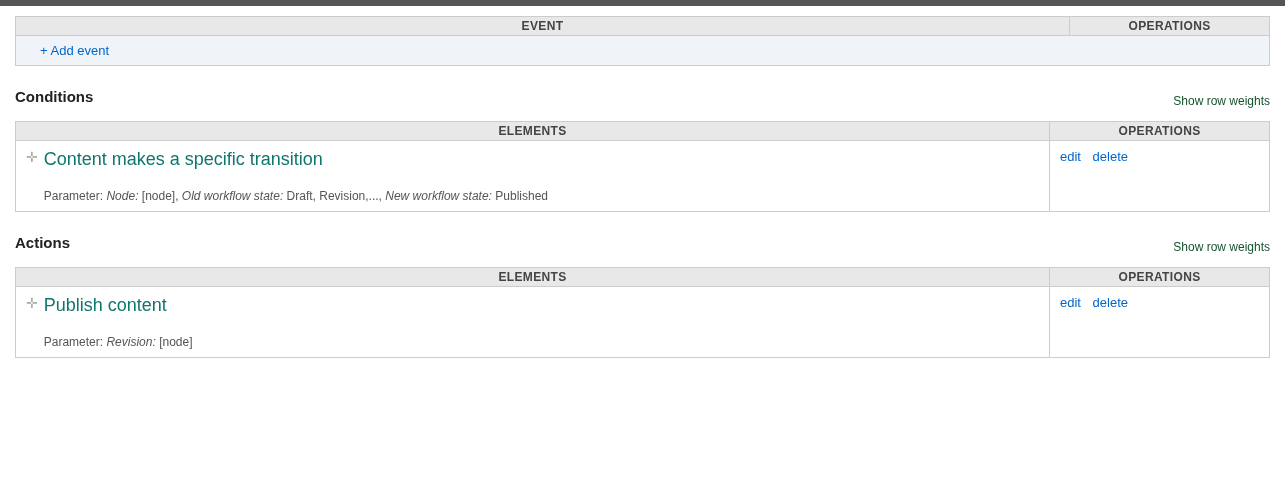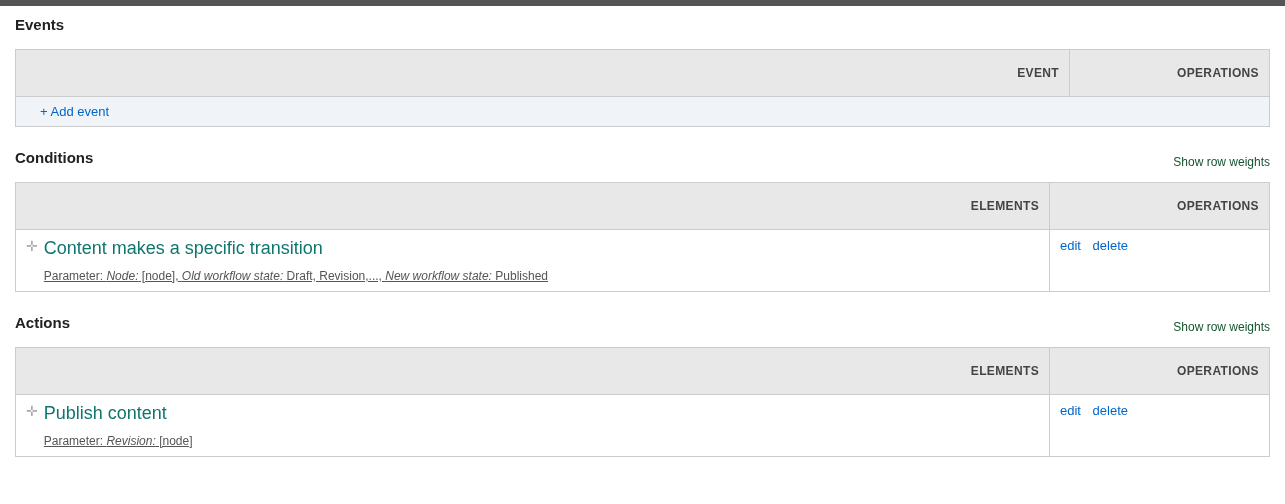--- a/index.html
+++ b/index.html
@@ -30,24 +30,24 @@
       text-align: center;
     }
     table {
       width: 100%;
       border-collapse: collapse;
       margin-bottom: 0;
     }
     table th {
       background: #e8e8e8;
       border: 1px solid #ccc;
-      padding: 16px 10px;
+      padding: 2px 10px;
       font-size: 12px;
       font-weight: bold;
-      text-align: right;
+      text-align: center;
       letter-spacing: 0.03em;
       color: #444;
     }
     table td {
       background: #fff;
       border: 1px solid #ccc;
       padding: 8px 10px;
       vertical-align: top;
     }
     .ops-col {
@@ -84,44 +84,40 @@
     }
     .item-title {
       color: #0f766e;
       text-decoration: none;
       font-size: 18px;
       font-weight: normal;
     }
     .param-text {
       font-size: 12px;
       color: #555;
-      margin-top: 10px;
-      text-decoration: underline;
+      margin-top: 19px;
     }
     .param-text em {
       font-style: italic;
     }
     .section-wrap {
       margin-bottom: 22px;
     }
     .top-bar {
       background: #555;
       height: 6px;
       margin: -10px -15px 10px -15px;
     }
   </style>
 </head>
 <body>
 
 <div class="top-bar"></div>
 
 <div class="section-wrap">
-  <div class="section-header">
-    <span class="section-title">Events</span>
-  </div>
   <table>
     <thead>
       <tr>
         <th>EVENT</th>
         <th class="ops-col">OPERATIONS</th>
       </tr>
     </thead>
     <tbody>
       <tr class="add-row">
         <td colspan="2">

